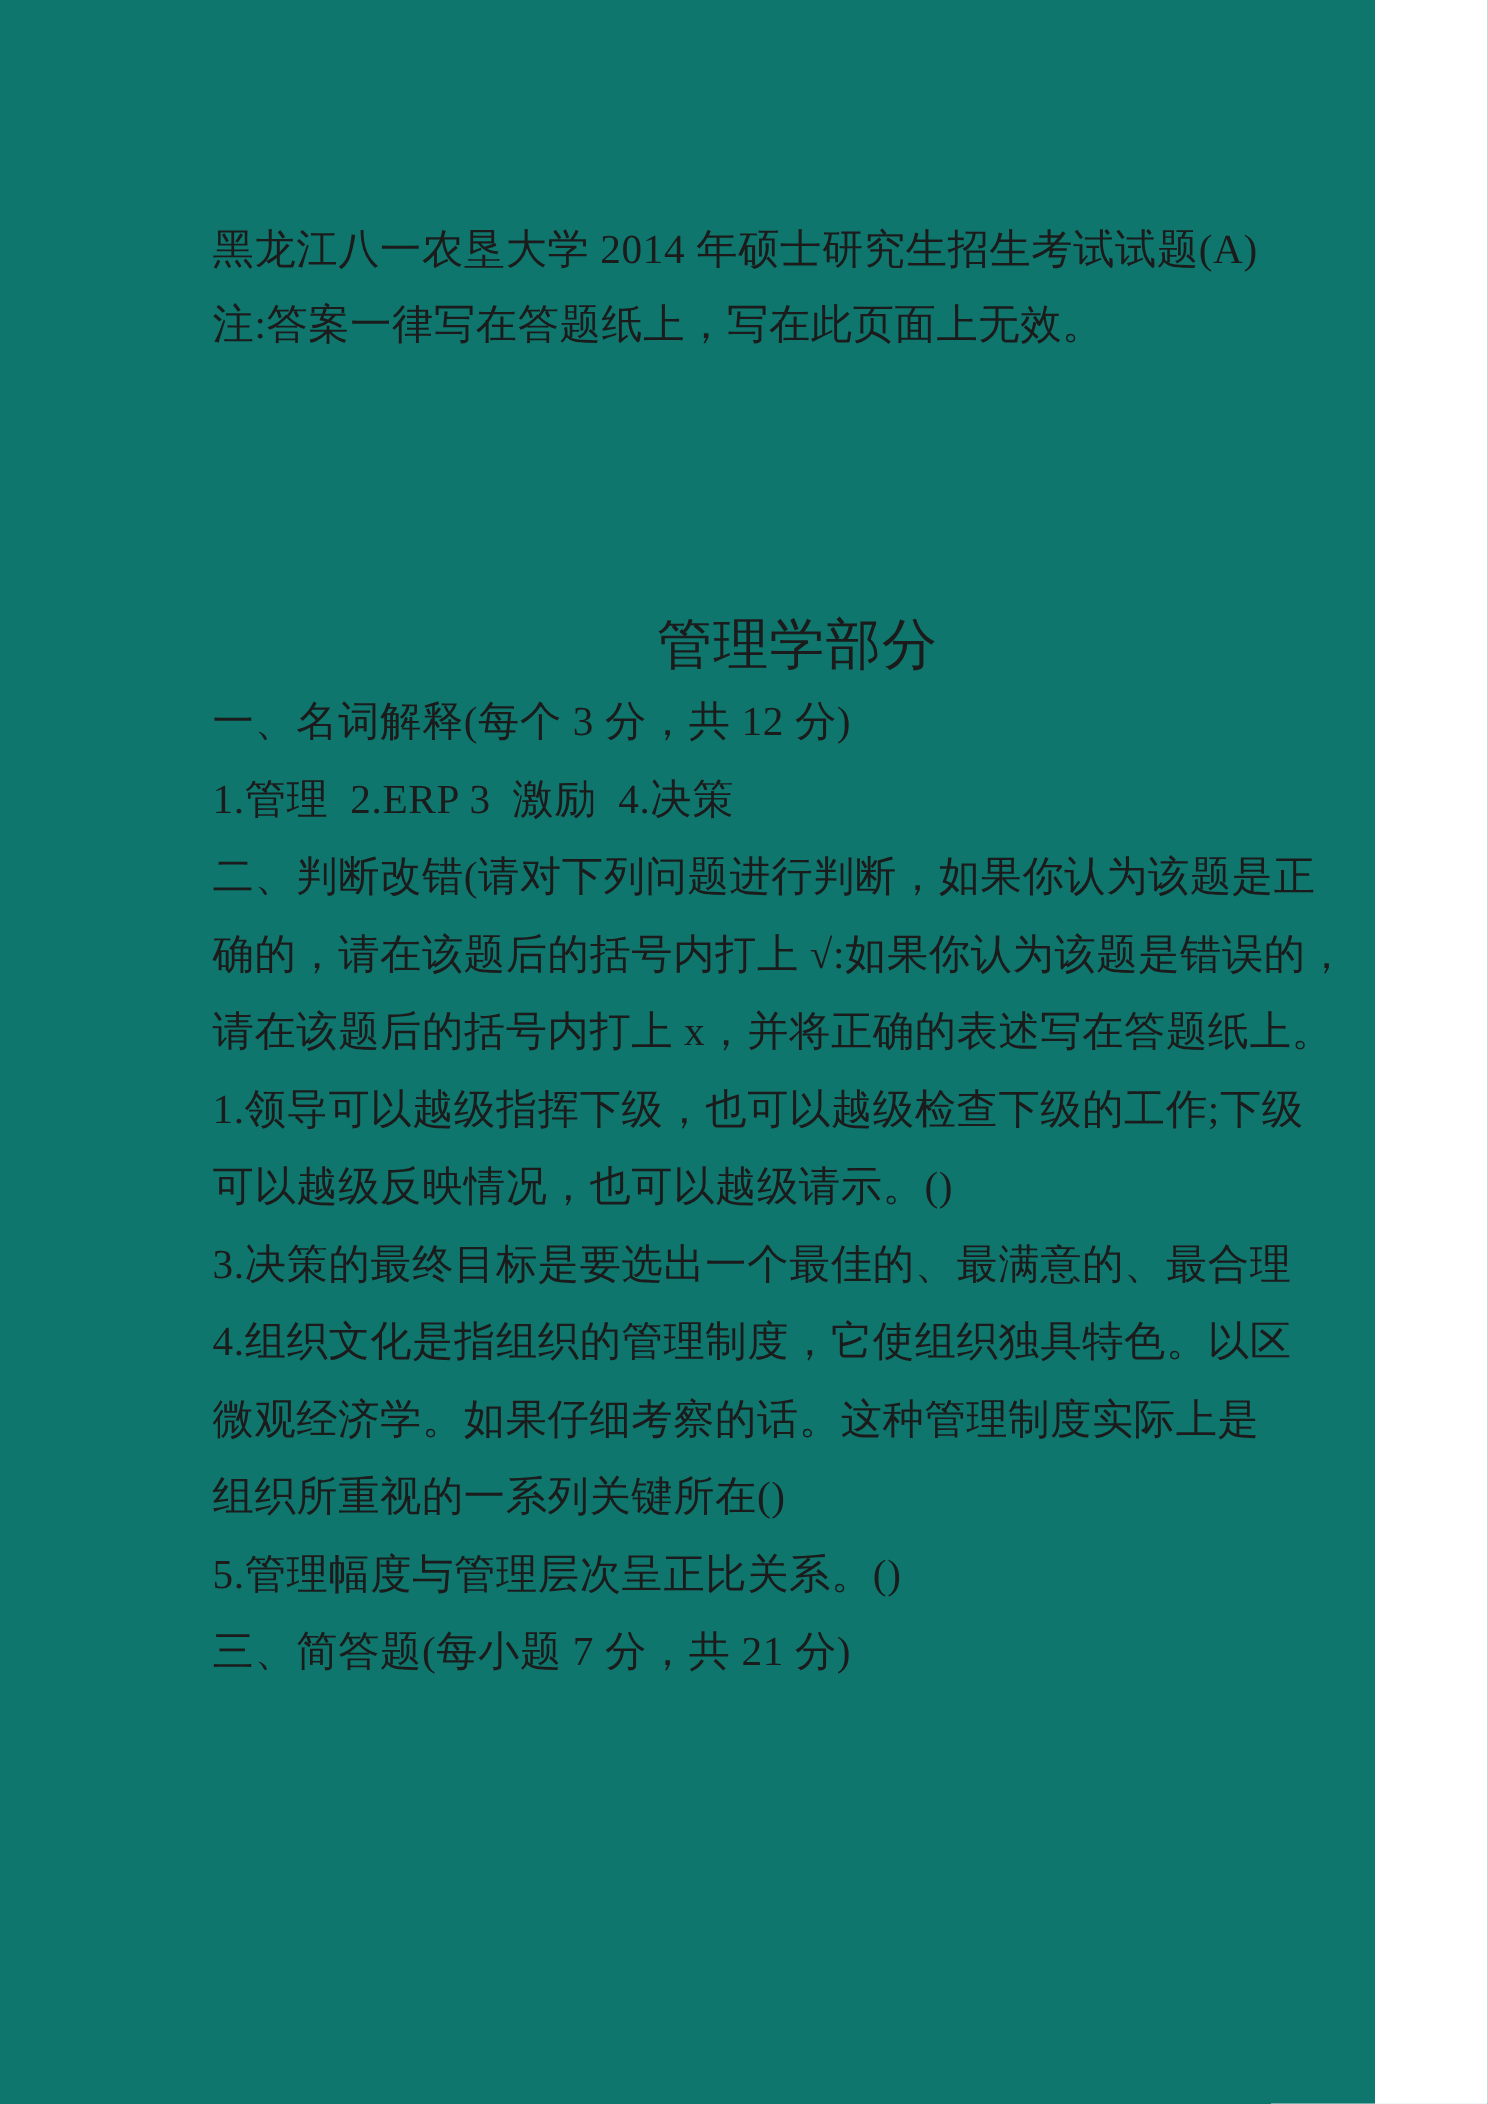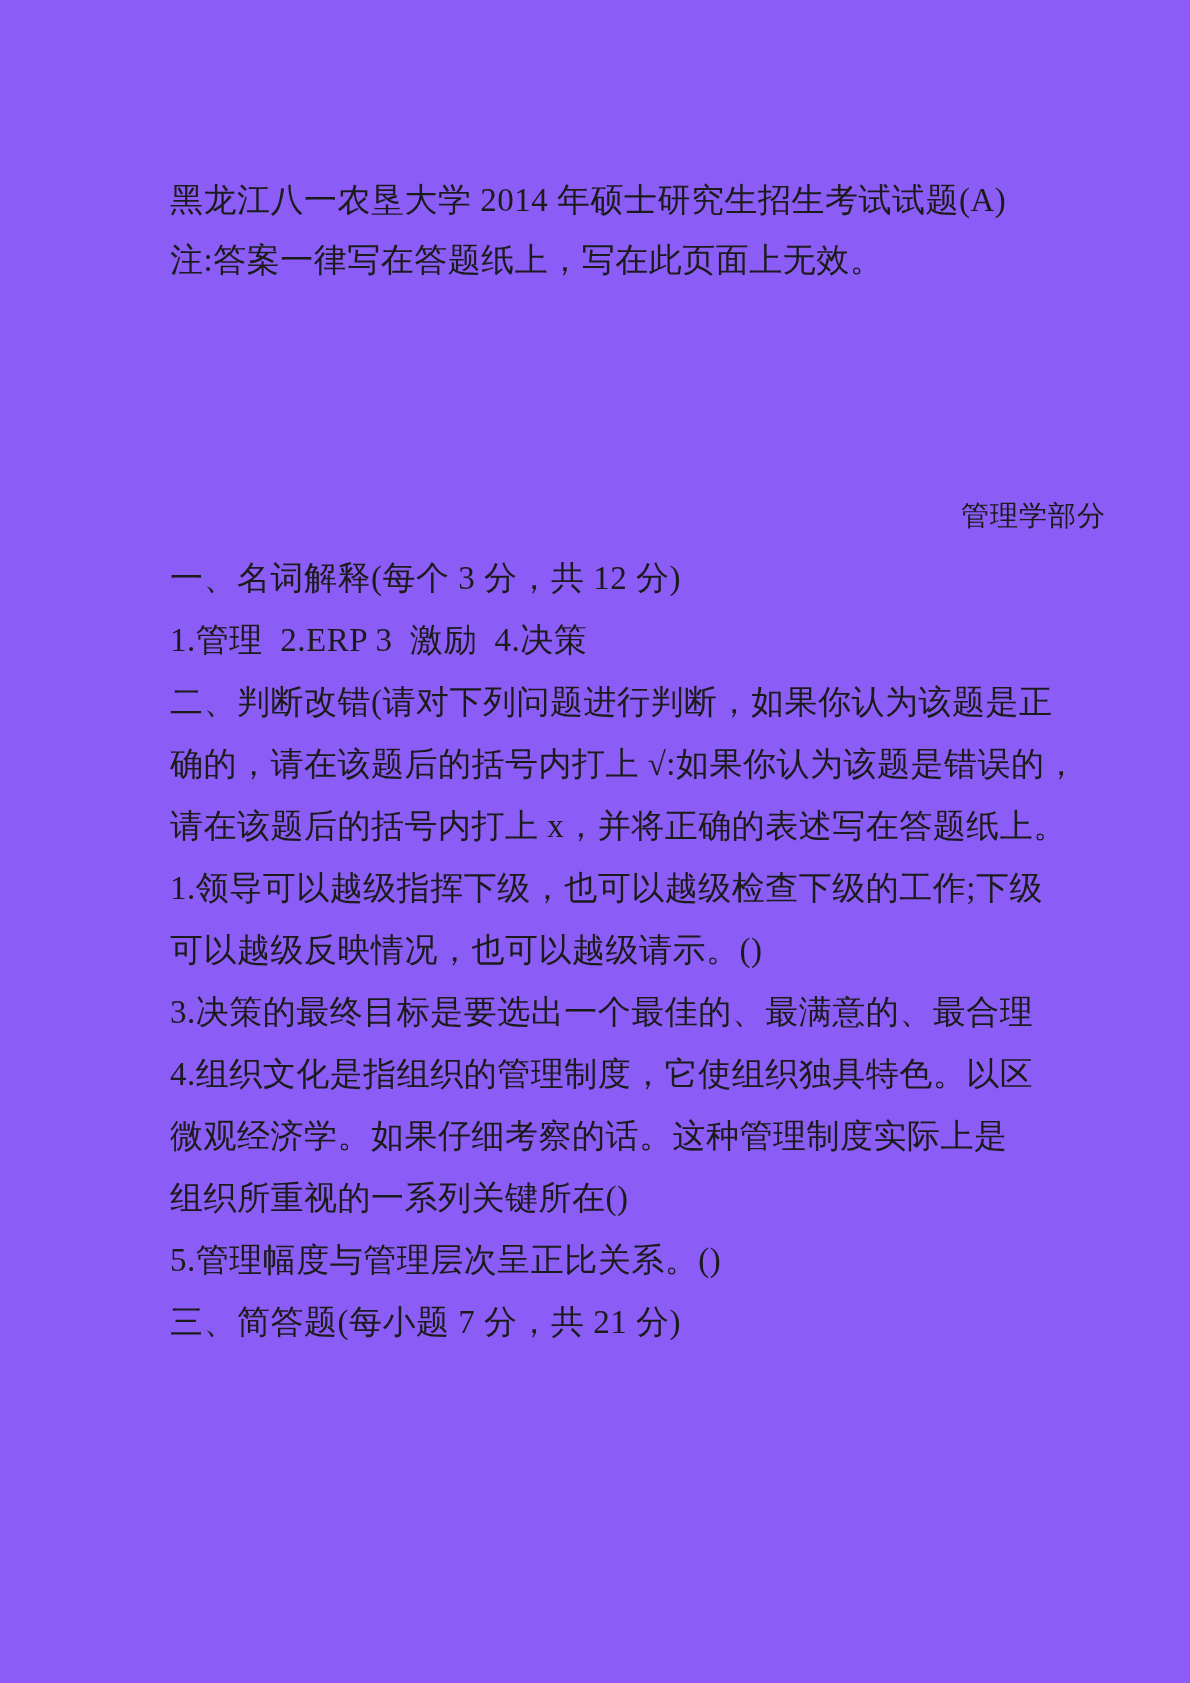--- a/index.html
+++ b/index.html
@@ -2,23 +2,23 @@
 <html><head>
 <meta charset="utf-8">
 <style>
   html, body {
     margin: 0;
     padding: 0;
     background: #ffffff;
   }
   .page {
     position: relative;
-    width: 1190px;
+    width: 1100px;
     height: 1683px;
-    background: #8b5cf6;
+    background: #0f766e;
     color: #1b1b1b;
     font-family: "Liberation Serif", "DejaVu Serif", serif;
     overflow: hidden;
   }
   .header-block {
     position: absolute;
     top: 170px;
     left: 170px;
     width: 936px;
     font-size: 33px;
@@ -30,23 +30,23 @@
     left: 170px;
     width: 936px;
     font-size: 33px;
     line-height: 62px;
   }
   .line {
     white-space: pre;
     letter-spacing: 0.5px;
   }
   .section-heading {
-    font-size: 28px;
+    font-size: 44px;
     line-height: 62px;
-    text-align: right;
+    text-align: center;
     white-space: pre;
     letter-spacing: 1px;
   }
 </style>
 </head>
 <body>
 
 <div class="page">
 
   <div class="header-block">

